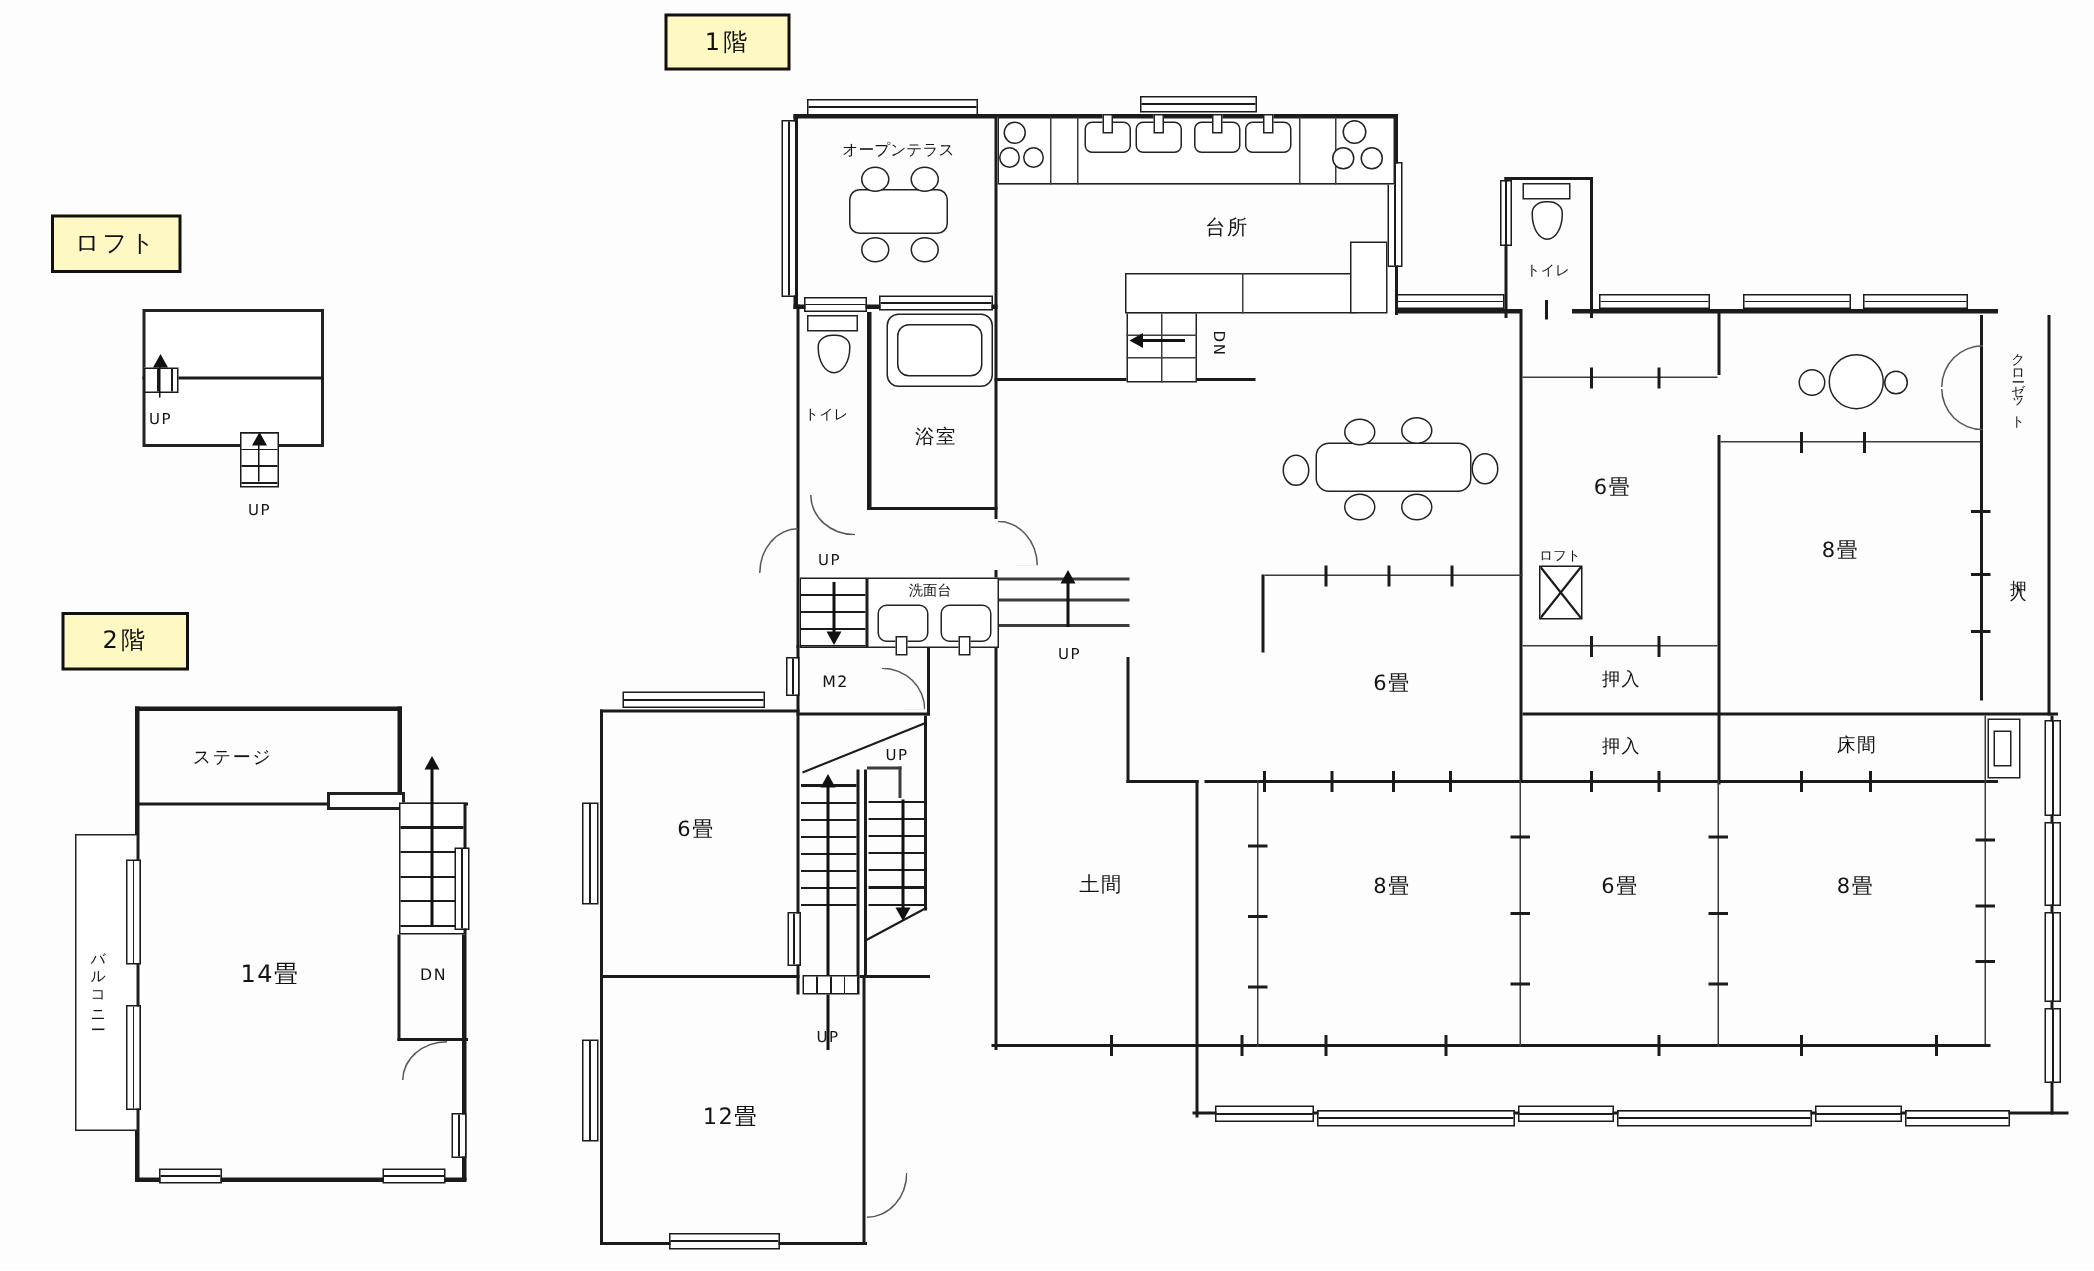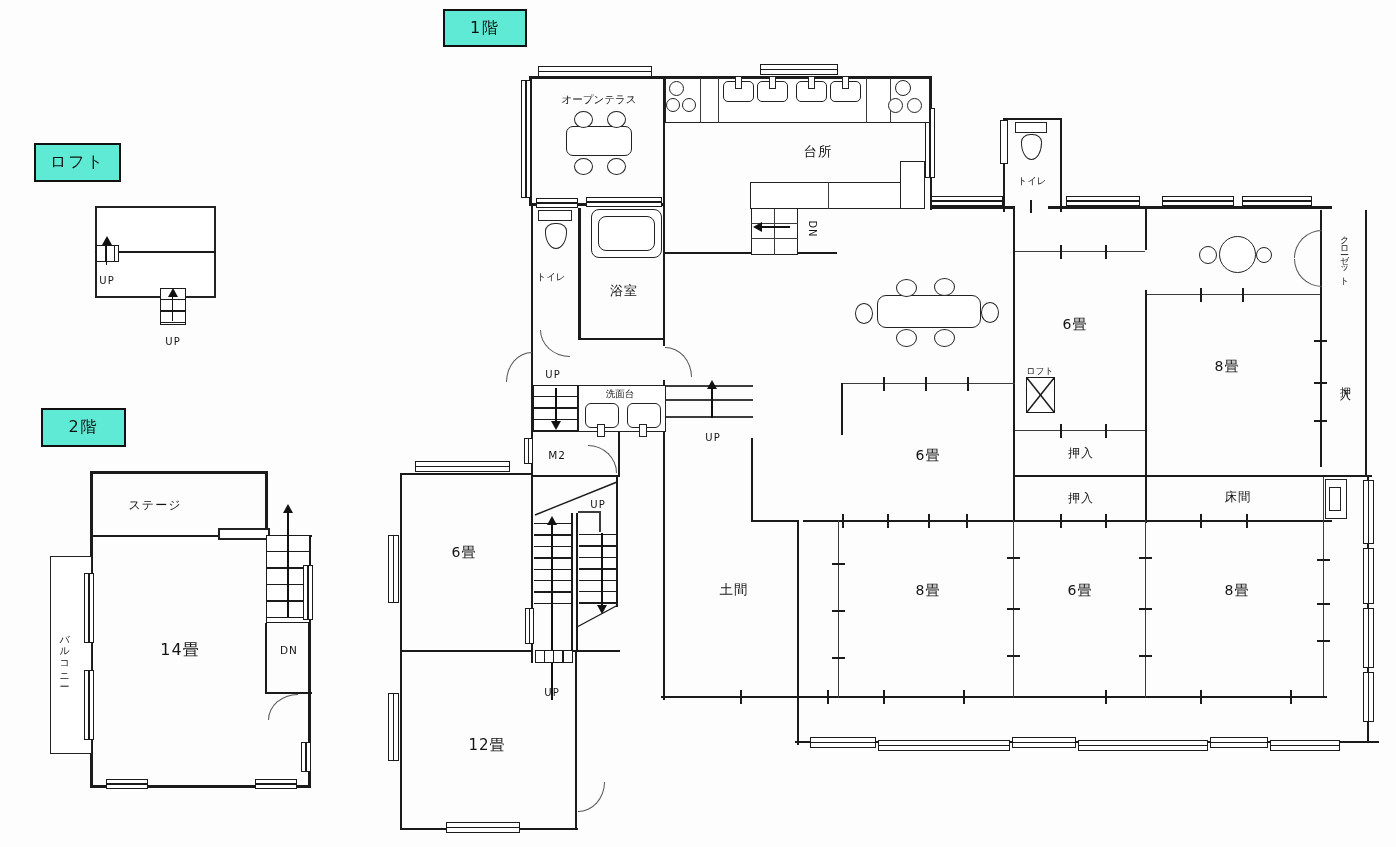--- a/index.html
+++ b/index.html
@@ -9,21 +9,21 @@
   .w{position:absolute;background:#1b1b1b;}
   .tw{position:absolute;background:#3c3c3c;}
   .tk{position:absolute;background:#1b1b1b;}
   .lbl{position:absolute;transform:translate(-50%,-50%);white-space:nowrap;color:#141414;
        font-size:13px;letter-spacing:1px;}
   .vlbl{writing-mode:vertical-rl;letter-spacing:2px;}
   .r90{transform:translate(-50%,-50%) rotate(90deg);}
   .f9{font-size:9px;} .f95{font-size:9.5px;} .f10{font-size:10px;} .f105{font-size:10.5px;}
   .f11{font-size:11px;} .f12{font-size:12px;} .f125{font-size:12.5px;} .f13{font-size:13px;}
   .f135{font-size:13.5px;} .f14{font-size:14px;} .f15{font-size:15px;} .f16{font-size:16px;}
-  .titlebox{position:absolute;border:2.5px solid #111;background:#5eead4;display:flex;
+  .titlebox{position:absolute;border:2.5px solid #111;background:#fef9c3;display:flex;
             align-items:center;justify-content:center;font-size:16px;letter-spacing:2px;}
   .winh{position:absolute;border:1.2px solid #1b1b1b;
         background:linear-gradient(to bottom,#fff 42%,#1b1b1b 42%,#1b1b1b 58%,#fff 58%);}
   .winv{position:absolute;border:1.2px solid #1b1b1b;
         background:linear-gradient(to right,#fff 42%,#1b1b1b 42%,#1b1b1b 58%,#fff 58%);}
   .stv{position:absolute;border:1.5px solid #1b1b1b;background-color:#fff;
        background-image:repeating-linear-gradient(to bottom,transparent 0 10px,#1b1b1b 10px 11.3px);}
   .sth{position:absolute;border:1.5px solid #1b1b1b;background-color:#fff;
        background-image:repeating-linear-gradient(to right,transparent 0 8px,#1b1b1b 8px 9.2px);}
   .flight{position:absolute;

